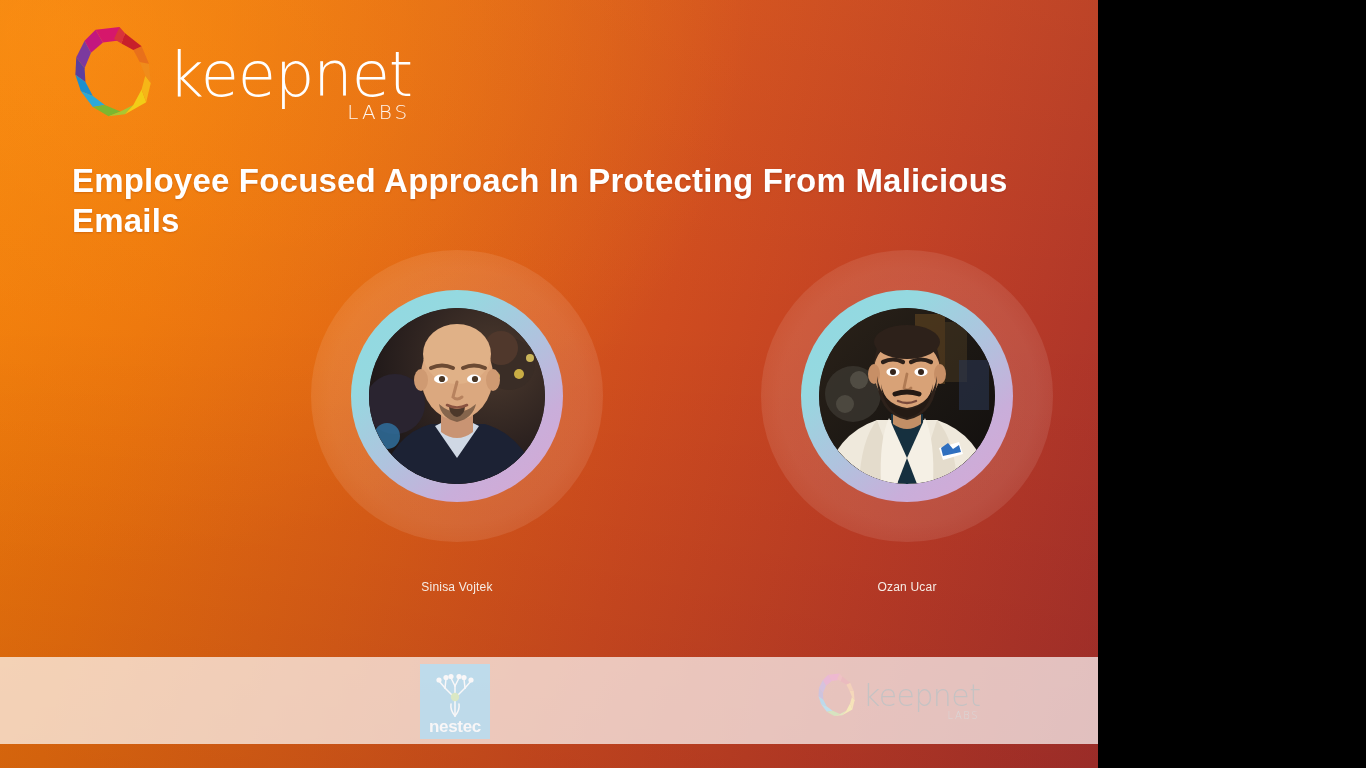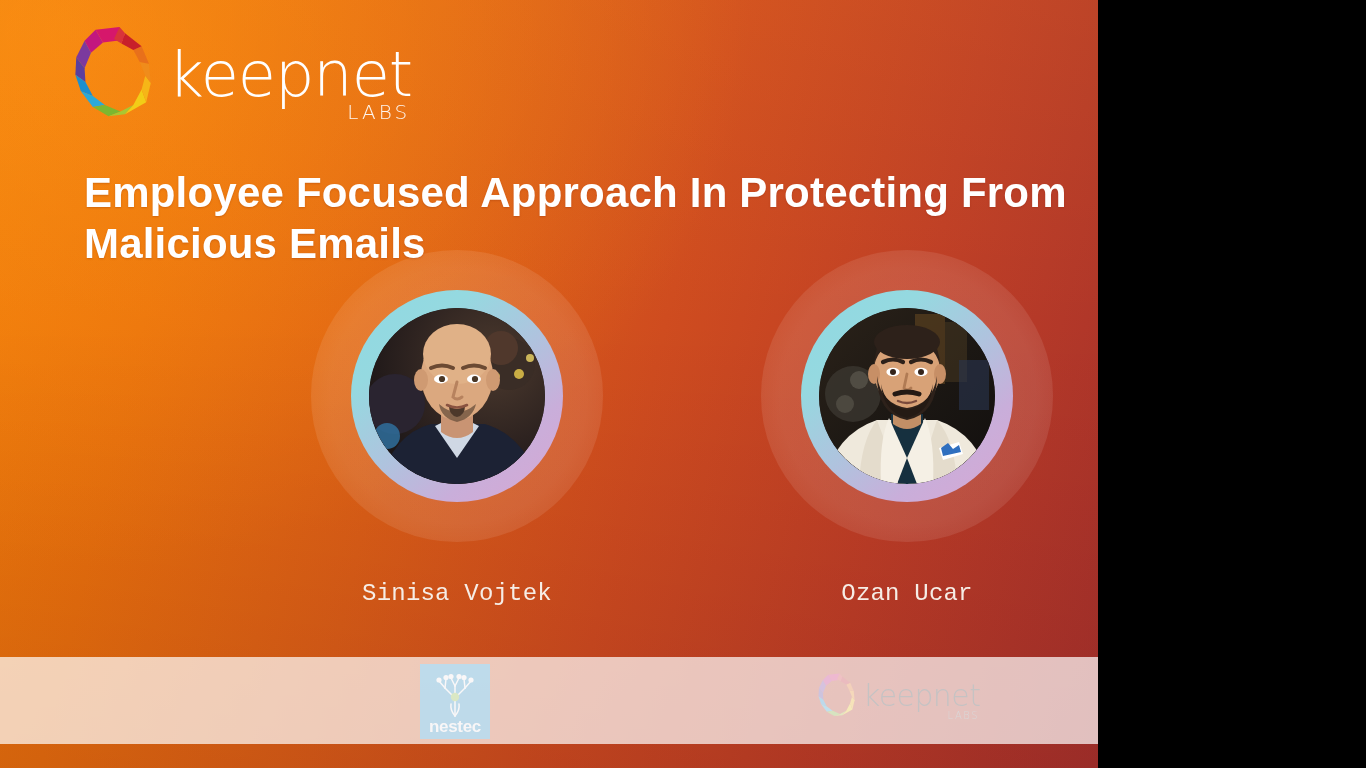--- a/index.html
+++ b/index.html
@@ -59,26 +59,26 @@
     font-size: 20px;
     letter-spacing: 3px;
     color: rgba(255,255,255,0.92);
     font-weight: 300;
     font-family: "DejaVu Sans", sans-serif;
   }
 
   
   .title {
     position: absolute;
-    left: 84px;
+    left: 72px;
     top: 139px;
     width: 1010px;
     z-index: 5;
     color: #ffffff;
-    font-size: 42px;
+    font-size: 33px;
     line-height: 1.22;
     font-weight: 700;
     letter-spacing: 0.2px;
     text-shadow: 0 1px 2px rgba(120,30,0,0.25);
     font-family: "Liberation Sans", sans-serif;
   }
 
   
   .speakers {
     position: absolute;
@@ -122,25 +122,25 @@
     width: 176px;
     height: 176px;
     border-radius: 50%;
     overflow: hidden;
     background: #241d1b;
   }
   .photo svg { display: block; width: 100%; height: 100%; }
 
   .speaker-name {
     margin-top: 38px;
-    font-size: 24px;
+    font-size: 12px;
     font-weight: 400;
     color: #F6EDE6;
     letter-spacing: 0.2px;
-    font-family: Liberation Mono, monospace;
+    font-family: Liberation Sans, sans-serif;
   }
   .speaker-role {
     margin-top: 6px;
     font-size: 20px;
     font-weight: 700;
     color: #FFFFFF;
     letter-spacing: 0.2px;
     font-family: "Liberation Sans", sans-serif;
   }
 

